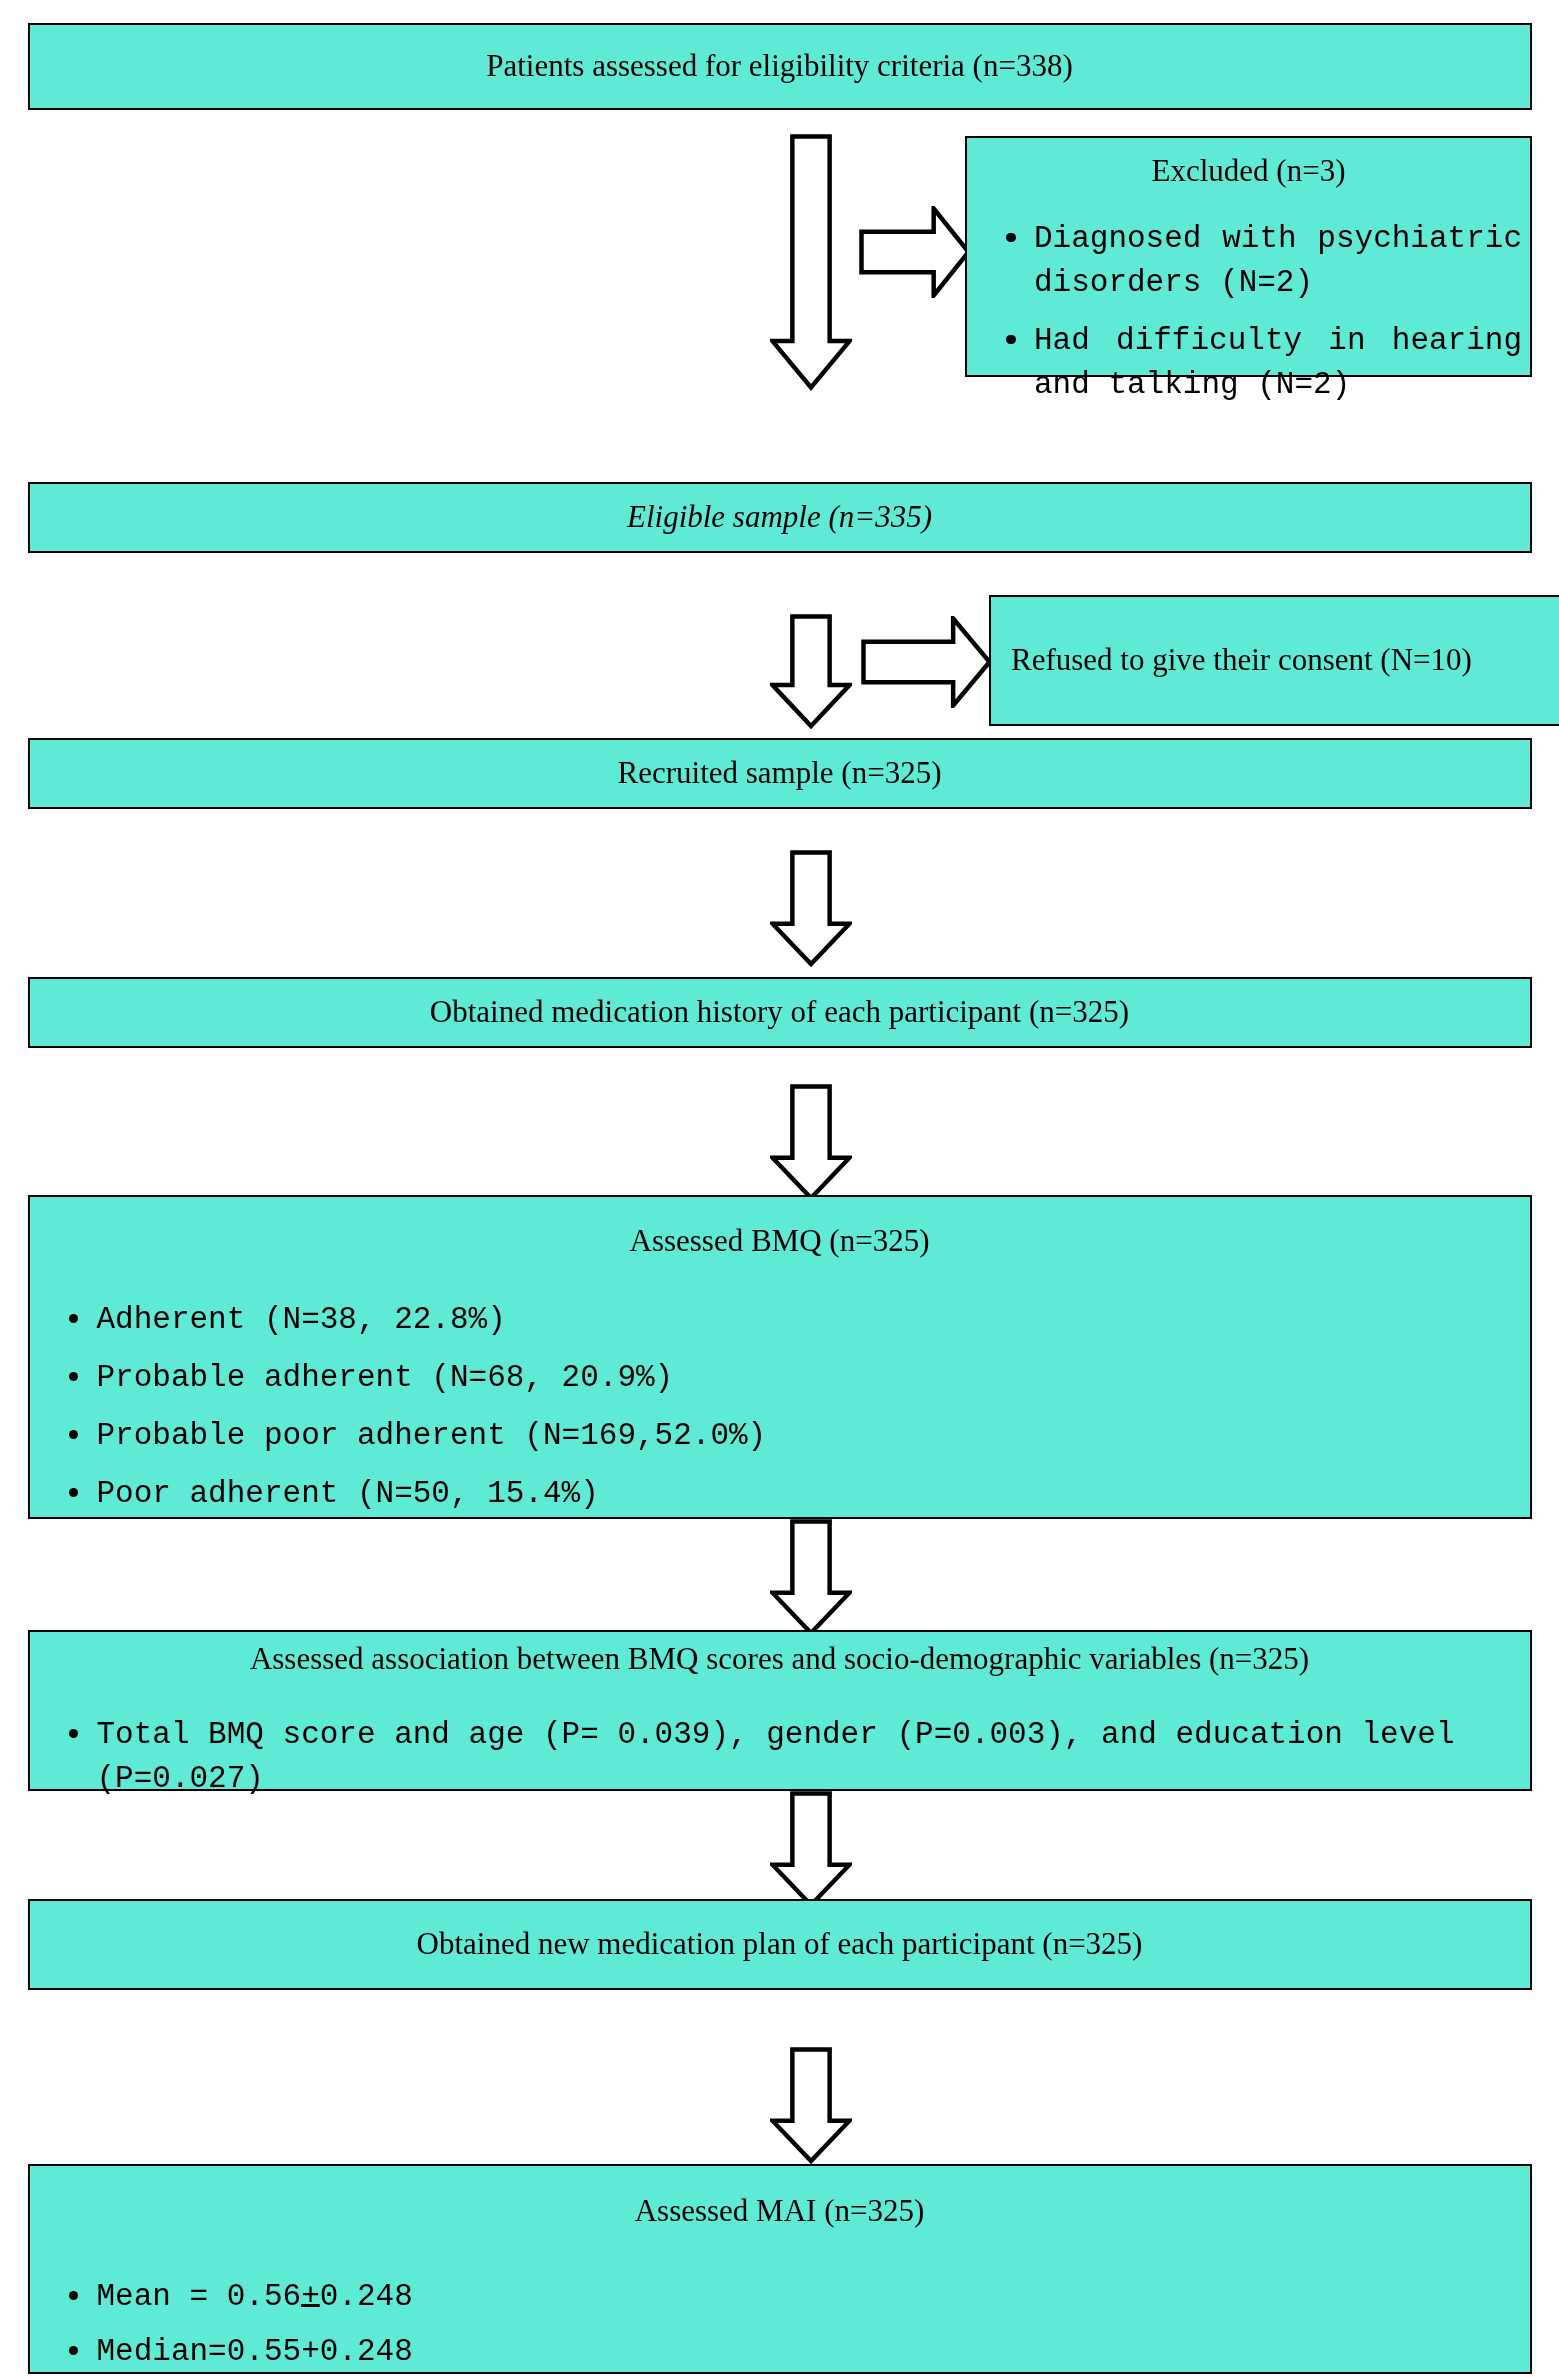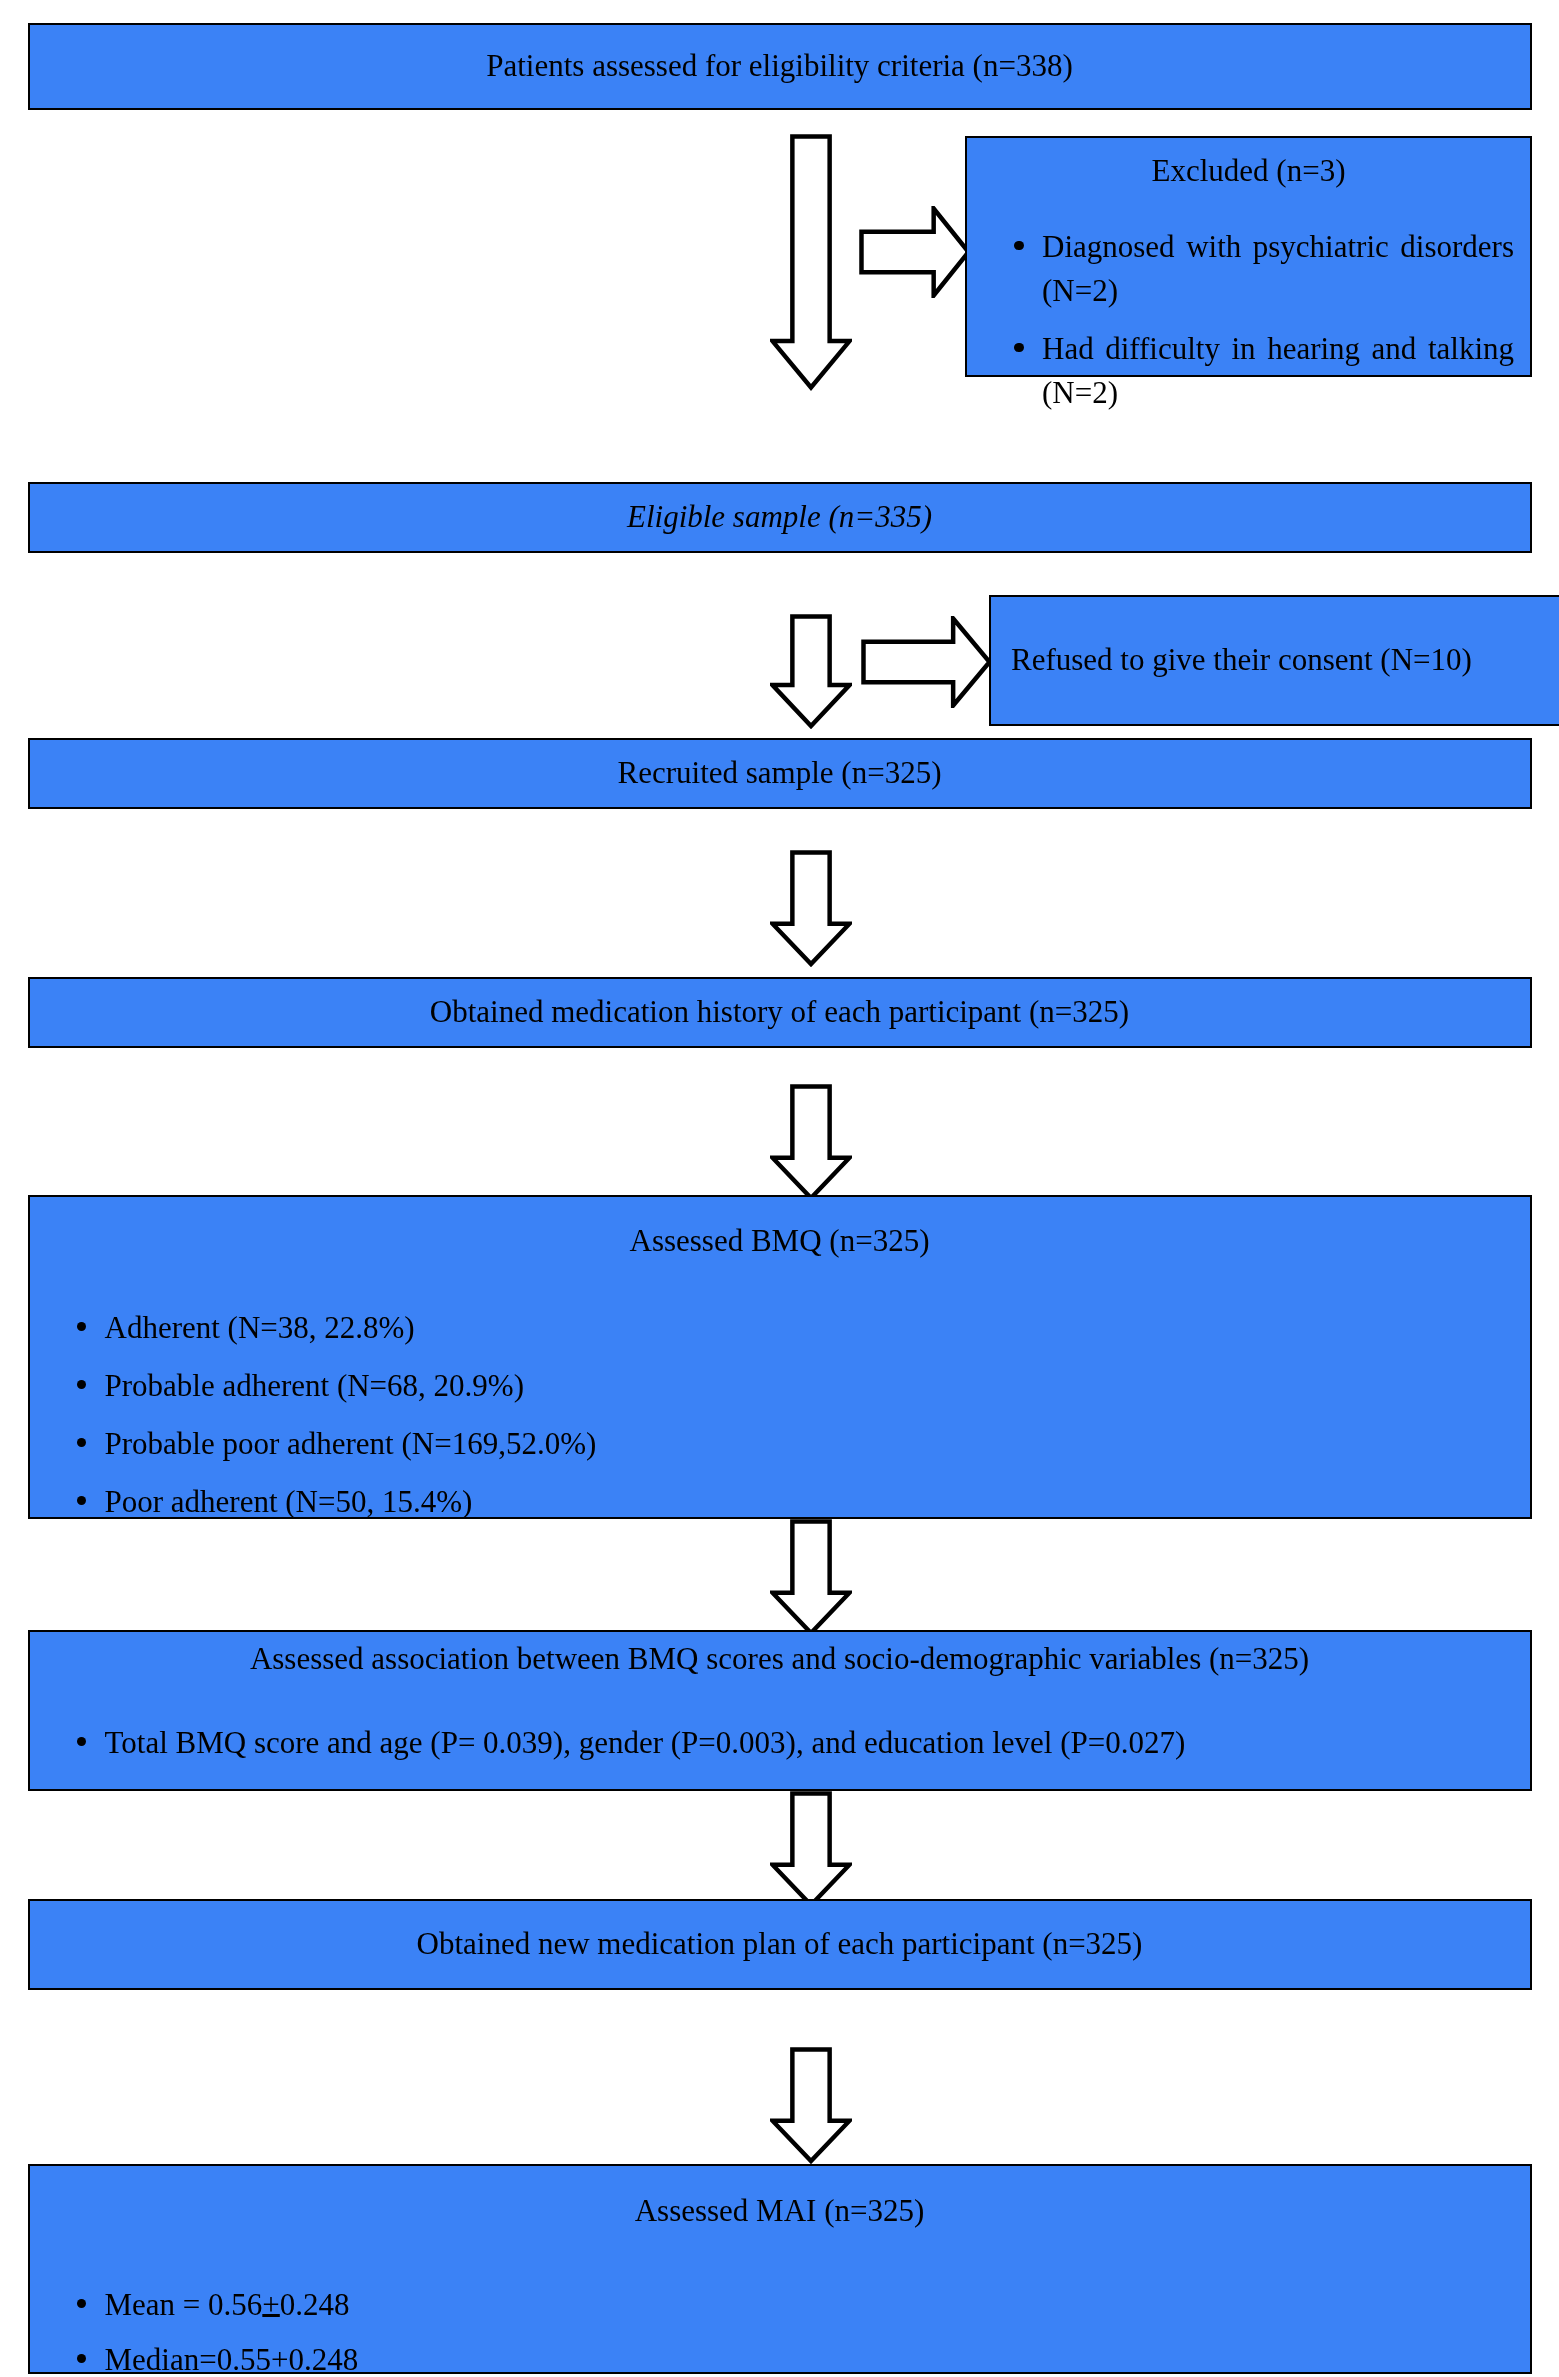--- a/index.html
+++ b/index.html
@@ -9,21 +9,21 @@
     color:#000;
     -webkit-font-smoothing:antialiased;
   }
   .stage{position:absolute;left:0;top:0;width:1559px;height:2377px;overflow:hidden;}
 
   
   .box{
     position:absolute;
     box-sizing:border-box;
     border:2.5px solid #000;
-    background:#3b82f6;
+    background:#5eead4;
     display:flex;
     flex-direction:column;
     justify-content:center;
   }
   .box .title{
     text-align:center;
     font-size:31px;
     line-height:1.25;
     padding:0 15px;
     white-space:nowrap;
@@ -36,22 +36,23 @@
   .box .lead{
     text-align:left;
     font-size:31px;
     line-height:1.3;
     padding:0 20px;
   }
 
   
   ul.bullets{
     list-style:none;
-    margin:16px;
+    margin:8px;
     padding:0;
+    font-family:Liberation Mono, monospace;
   }
   ul.bullets li{
     position:relative;
     font-size:31px;
     line-height:1.42;
     padding-left:59px;
     margin:0 0 14px 0;
   }
   ul.bullets li:last-child{margin-bottom:0;}
   ul.bullets li::before{

